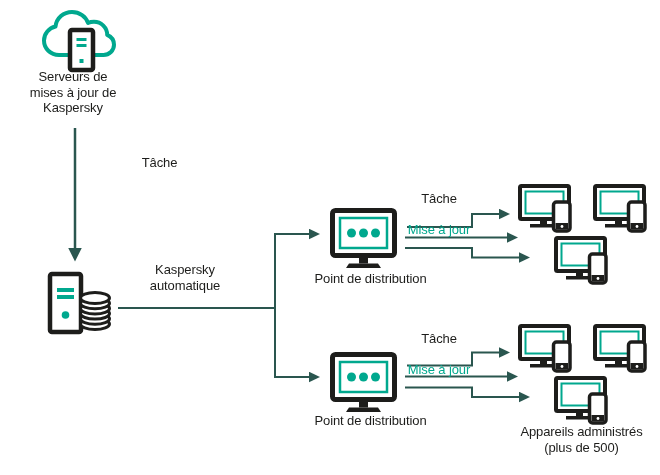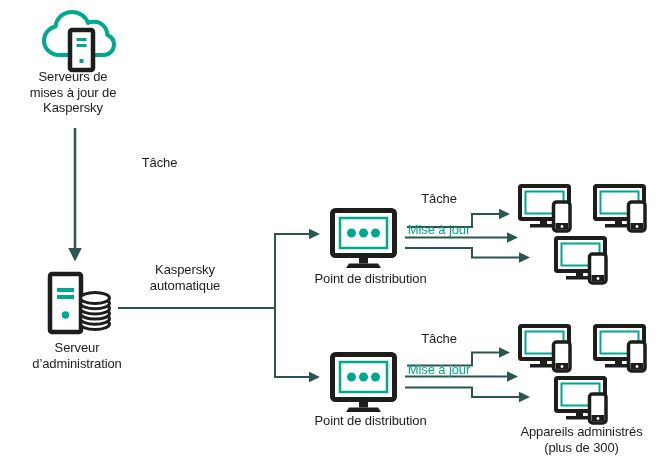--- a/index.html
+++ b/index.html
@@ -84,22 +84,20 @@
     <g>
       <ellipse class="ink-stroke" stroke-width="3" cx="51" cy="61" rx="14.5" ry="5.5"></ellipse>
       <ellipse class="ink-stroke" stroke-width="3" cx="51" cy="55.8" rx="14.5" ry="5.5"></ellipse>
       <ellipse class="ink-stroke" stroke-width="3" cx="51" cy="50.6" rx="14.5" ry="5.5"></ellipse>
       <ellipse class="ink-stroke" stroke-width="3" cx="51" cy="45.4" rx="14.5" ry="5.5"></ellipse>
       <ellipse class="ink-stroke" stroke-width="3" cx="51" cy="40.2" rx="14.5" ry="5.5"></ellipse>
       <ellipse class="ink-stroke" stroke-width="3" cx="51" cy="35" rx="14.5" ry="5.5"></ellipse>
     </g>
   </svg>
 
-  <div class="lbl" style="left:12px;top:340px;width:130px">Serveur
-d’administration</div>
 
   <div class="lbl" style="left:135px;top:262px;width:100px">Kaspersky
 automatique</div>
 
   <svg class="icon" style="left:330px;top:208px" width="70" height="62" viewBox="0 0 70 62">
     <rect class="ink-stroke" stroke-width="5" x="2.5" y="2.5" width="62" height="45" rx="3"></rect>
     <rect class="teal-stroke" stroke-width="2.5" x="10" y="10" width="47" height="30"></rect>
     <circle class="teal-fill" cx="21.5" cy="25" r="4.5"></circle>
     <circle class="teal-fill" cx="33.5" cy="25" r="4.5"></circle>
     <circle class="teal-fill" cx="45.5" cy="25" r="4.5"></circle>
@@ -181,15 +179,15 @@
     <rect class="ink-stroke" stroke-width="4" x="2" y="2" width="49" height="33" rx="1.5"></rect>
     <rect class="teal-stroke" stroke-width="2" x="7.5" y="7.5" width="38" height="22"></rect>
     <rect class="ink-fill" x="22" y="35" width="7" height="5"></rect>
     <rect class="ink-fill" x="12" y="40" width="27" height="3.5"></rect>
     <rect class="ink-stroke" stroke-width="3.5" x="35.5" y="18" width="16.5" height="29" rx="3"></rect>
     <rect class="ink-fill" x="37.5" y="39" width="12.5" height="6.5"></rect>
     <circle cx="44" cy="42.5" r="1.4" fill="#fff"></circle>
   </svg>
 
   <div class="lbl" style="left:503px;top:424px;width:157px">Appareils administrés
-(plus de 300)</div>
+(plus de 500)</div>
 
 </div>
 
 </body></html>

